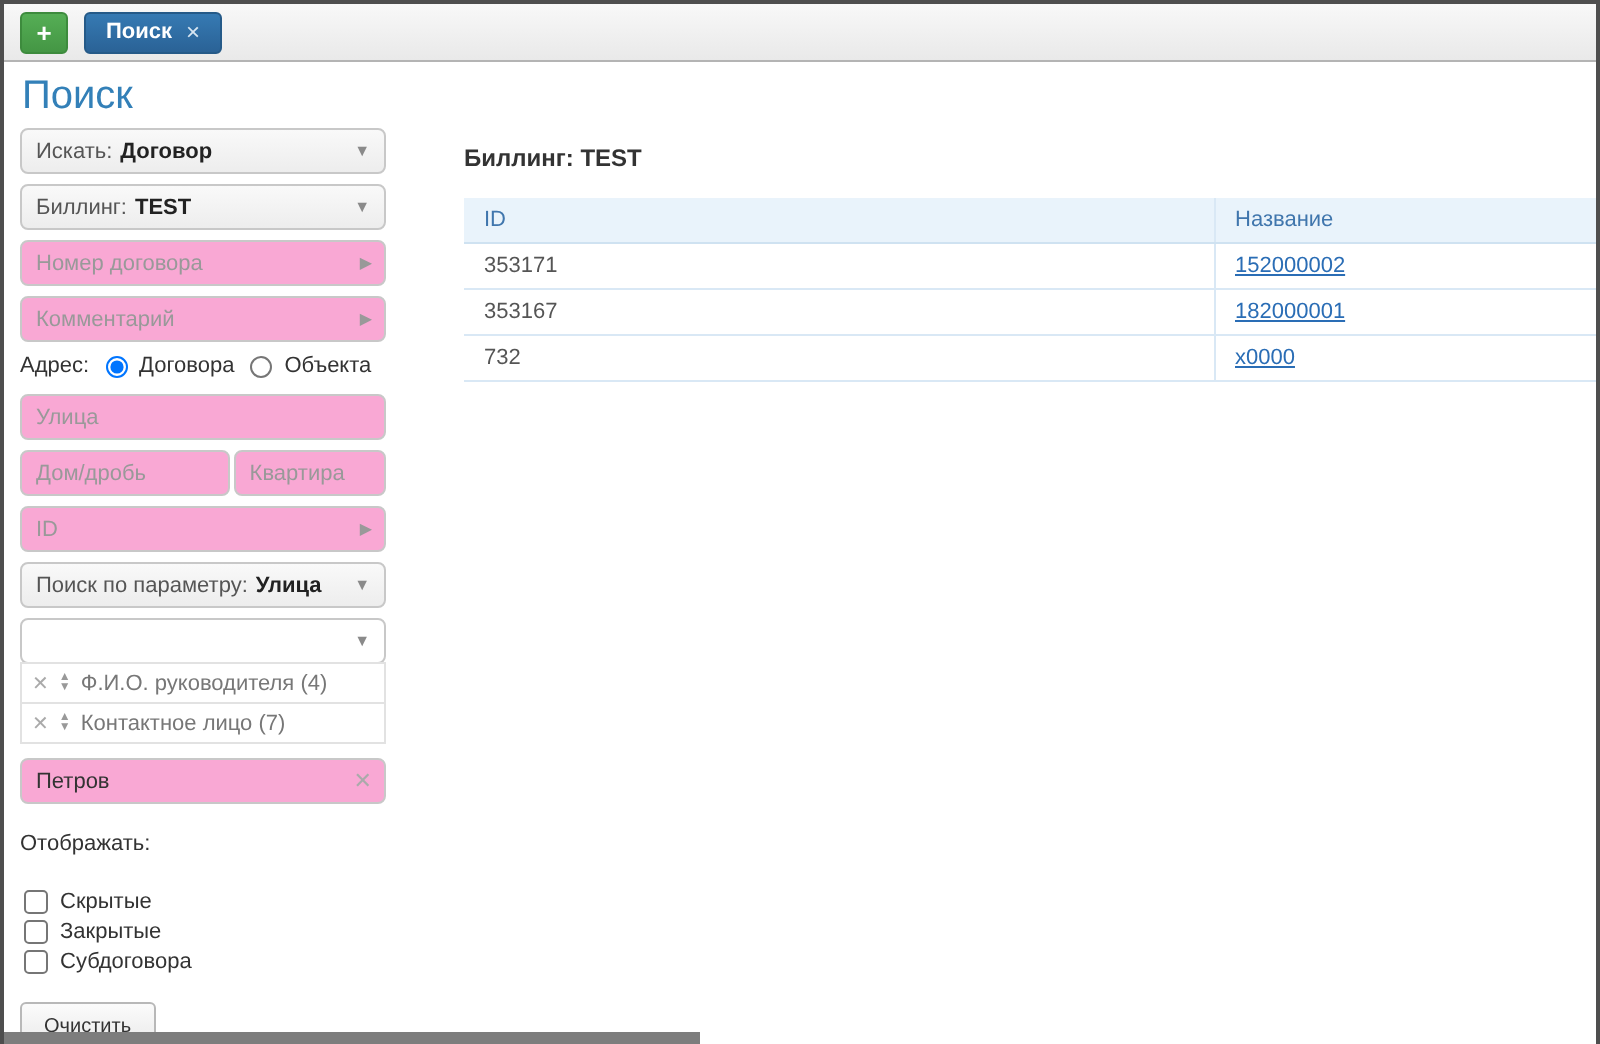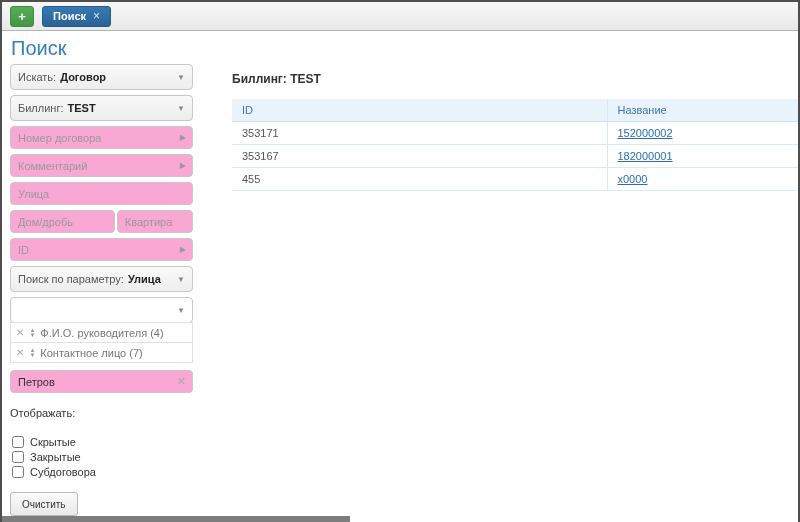--- a/index.html
+++ b/index.html
@@ -20,21 +20,21 @@
          display:flex; align-items:center; gap:7px; cursor:pointer; }
   .tab .tab-close { font-weight:normal; font-size:12px; color:#d8e6f2; cursor:pointer; }
 
   .page-title { position:absolute; top:35px; left:9px; font-size:20px; color:#3380b8; }
 
   
   .form-col { position:absolute; top:62px; left:8px; width:183px; font-size:11px; color:#333; }
   .ctrl { margin-bottom:5px; }
   .select { height:23px; border:1px solid #c8c8c8; border-radius:4px;
             background:linear-gradient(#f9f9f9,#ededed); display:flex; align-items:center;
-            padding:12px 7px; gap:4px; cursor:pointer; }
+            padding:0 7px; gap:4px; cursor:pointer; }
   .select.white { background:#fff; }
   .sel-label { color:#555; }
   .sel-value { color:#222; font-weight:bold; }
   .caret-down { margin-left:auto; font-size:8px; color:#8a8a8a; }
   .inp-wrap { position:relative; }
   .inp { width:100%; height:23px; border:1px solid #c8c8c8; border-radius:4px; background:#f9a8d4;
          padding:0 18px 0 7px; font-size:11px; color:#333; font-family:"Liberation Sans",sans-serif; }
   .inp::placeholder { color:#999; }
   .inp.no-caret { padding-right:7px; }
   .caret-right { position:absolute; right:7px; top:7px; font-size:8px; color:#999; pointer-events:none; }
@@ -101,20 +101,27 @@
     <div class="ctrl inp-wrap">
       <input class="inp" type="text" placeholder="Номер договора" style="">
       <span class="caret-right">▶</span>
     </div>
 
     <div class="ctrl inp-wrap">
       <input class="inp" type="text" placeholder="Комментарий" style="">
       <span class="caret-right">▶</span>
     </div>
 
+    <div class="radio-row">
+      <span>Адрес:</span>
+      <input type="radio" name="addr" checked="" style="">
+      <span>Договора</span>
+      <input type="radio" name="addr" style="">
+      <span>Объекта</span>
+    </div>
 
     <div class="ctrl inp-wrap">
       <input class="inp no-caret" type="text" placeholder="Улица" style="">
     </div>
 
     <div class="ctrl row2">
       <div class="inp-wrap">
         <input class="inp no-caret" type="text" placeholder="Дом/дробь" style="">
       </div>
       <div class="inp-wrap">
@@ -193,21 +200,21 @@
       <tbody>
         <tr>
           <td>353171</td>
           <td><a>152000002</a></td>
         </tr>
         <tr>
           <td>353167</td>
           <td><a>182000001</a></td>
         </tr>
         <tr>
-          <td>455</td>
+          <td>732</td>
           <td><a>x0000</a></td>
         </tr>
       </tbody>
     </table>
   </div>
 
   <div class="bottom-strip"></div>
 </div>
 
 </body></html>

